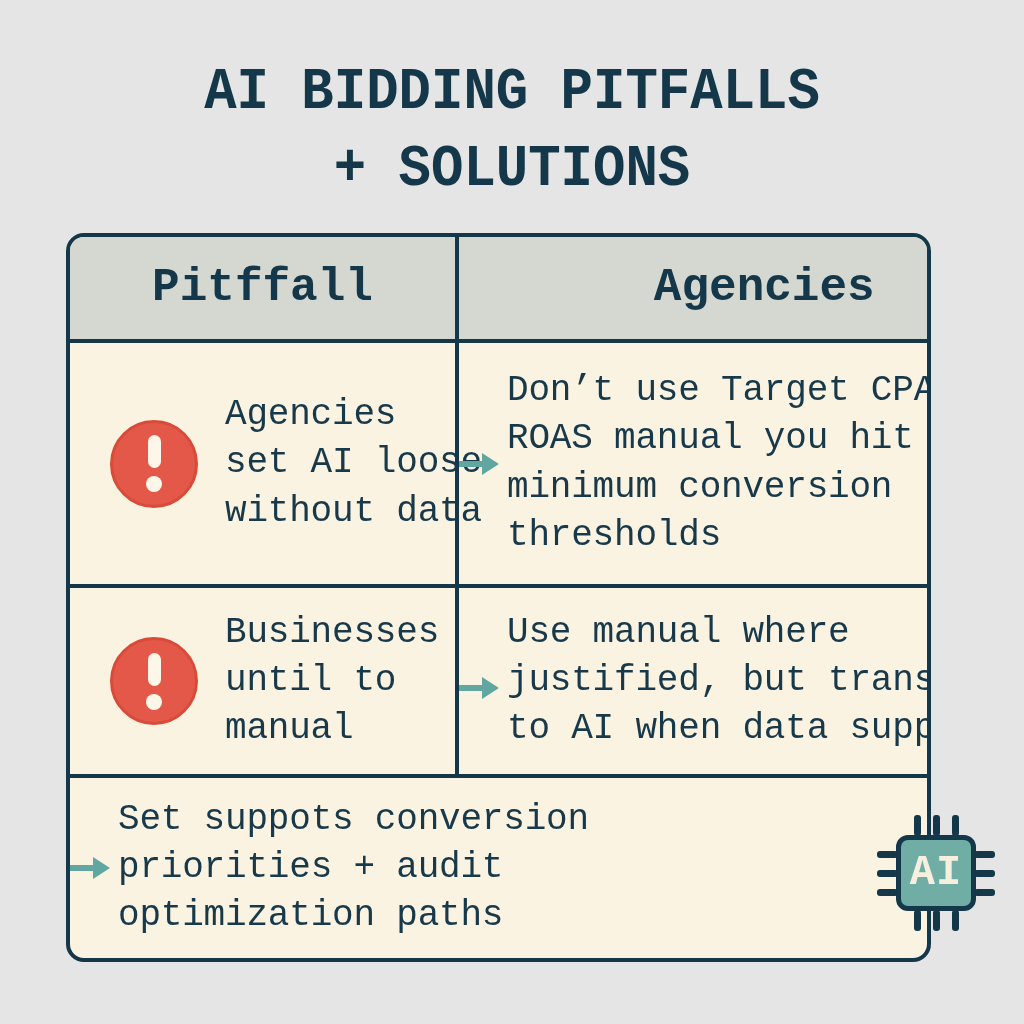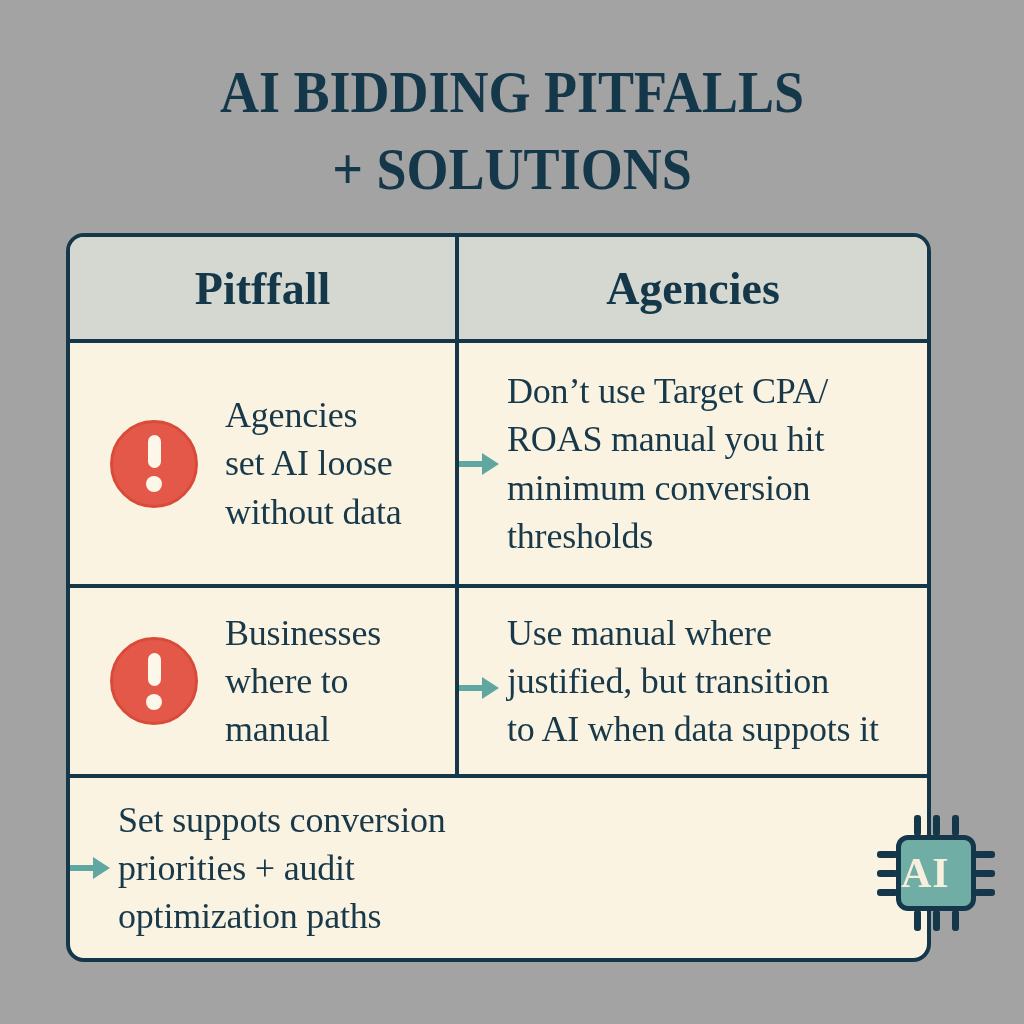--- a/index.html
+++ b/index.html
@@ -1,22 +1,22 @@
 <!DOCTYPE html>
 <html><head>
 <meta charset="utf-8">
 <style>
   html, body { margin: 0; padding: 0; }
   .canvas {
     position: relative;
     width: 1024px;
     height: 1024px;
-    background: #a3a3a3;
+    background: #e5e5e5;
     overflow: hidden;
-    font-family: Liberation Serif, serif;
+    font-family: Liberation Mono, monospace;
     color: #17394a;
   }
 
   
   .title {
     position: absolute;
     top: 54px;
     left: 0;
     width: 100%;
     text-align: center;
@@ -132,21 +132,21 @@
     left: 20px;
     top: 22px;
     width: 80px;
     height: 76px;
     box-sizing: border-box;
     background: #6fada5;
     border: 5px solid #14384a;
     border-radius: 12px;
     display: flex;
     align-items: center;
-    justify-content: flex-start;
+    justify-content: center;
     font-size: 42px;
     font-weight: bold;
     color: #f6efdd;
     letter-spacing: 1px;
   }
   .pin { position: absolute; background: #14384a; border-radius: 3px; }
   .pin-v { width: 7px; height: 21px; }
   .pin-h { width: 21px; height: 7px; }
 </style>
 </head>
@@ -183,21 +183,21 @@
 minimum conversion
 thresholds</div>
     </div>
 
     <div class="cell pitfall-cell col-left row-divider">
       <div class="warn">
         <div class="warn-bar"></div>
         <div class="warn-dot"></div>
       </div>
       <div class="cell-text">Businesses
-where to
+until to
 manual</div>
     </div>
     <div class="cell solution-cell row-divider">
       <svg class="arrow arrow-r2" viewBox="0 0 40 26">
         <line x1="0" y1="13" x2="25" y2="13" stroke="#5fa7a0" stroke-width="6"></line>
         <polygon points="23,2 40,13 23,24" fill="#5fa7a0"></polygon>
       </svg>
       <div class="cell-text">Use manual where
 justified, but transition
 to AI when data suppots it</div>

